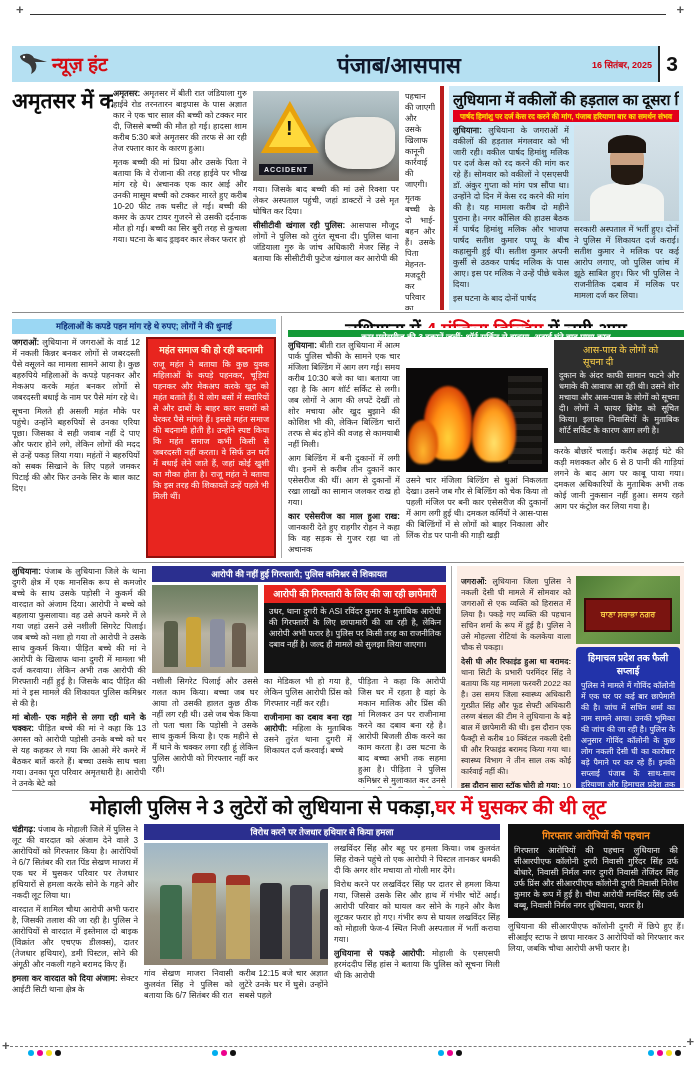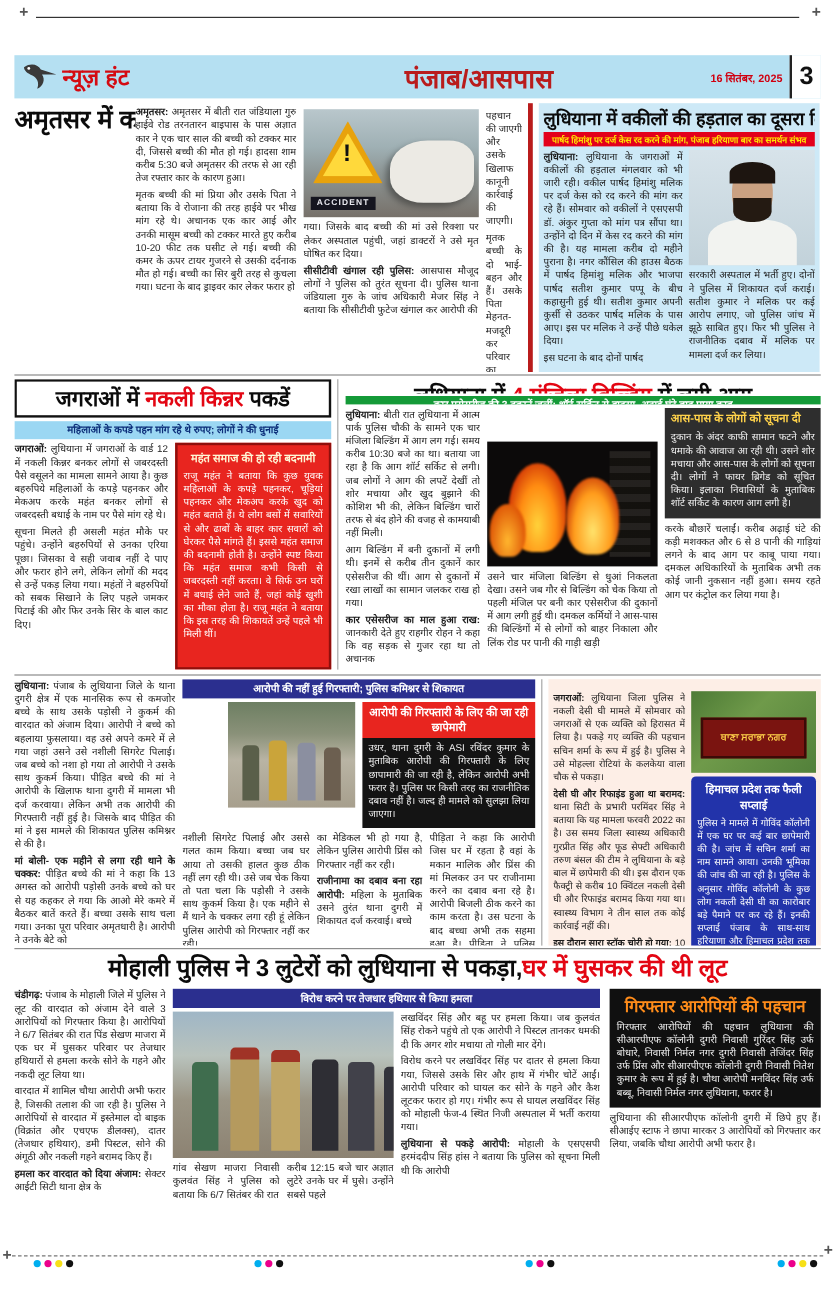--- a/index.html
+++ b/index.html
@@ -7,21 +7,21 @@
   body { font-family:"Liberation Sans","DejaVu Sans",sans-serif; }
   .page { position:relative; width:696px; height:1076px; background:#ffffff; margin:0 auto; overflow:hidden; }
 
   .regmark { position:absolute; color:#555; font-size:13px; font-weight:bold; }
   .toprule { position:absolute; left:30px; right:30px; top:14px; border-top:1.5px solid #333; }
 
   
   .masthead { position:absolute; left:12px; right:12px; top:46px; height:36px; background:#b5e0f2; display:flex; align-items:center; }
   .brand { display:flex; align-items:center; gap:4px; padding-left:6px; width:200px; }
   .brand-name { color:#d40b12; font-weight:bold; font-size:19px; white-space:nowrap; }
-  .section-title { flex:1; text-align:center; color:#b91c1c; font-weight:bold; font-size:22px; white-space:nowrap; }
+  .section-title { flex:1; text-align:center; color:#0f172a; font-weight:bold; font-size:22px; white-space:nowrap; }
   .mast-right { display:flex; align-items:center; height:100%; }
   .mast-date { color:#d00010; font-weight:bold; font-size:9px; white-space:nowrap; padding:0 6px; }
   .pageno { width:26px; height:100%; background:#ffffff; border-left:2px solid #222; display:flex; align-items:center; justify-content:center; font-size:21px; font-weight:bold; color:#111; }
 
   
   .p { font-size:8.2px; line-height:11px; text-align:justify; color:#1c1c1c; margin-bottom:3px; }
   .lead { font-weight:bold; }
   .col { overflow:hidden; }
   .story { overflow:hidden; }
   .hl { white-space:nowrap; overflow:hidden; text-align:center; font-weight:bold; color:#0b0b0b; }
@@ -78,31 +78,31 @@
   .fire-c1 { width:112px; }
   .fire-mid { width:142px; display:flex; flex-direction:column;margin-top:28px; }
   .photo-fire { width:100%; height:104px; background:#0c0a0a; position:relative; overflow:hidden; margin-bottom:3px; flex:none; }
   .flame { position:absolute; border-radius:50% 50% 40% 40%; filter:blur(1px); }
   .f1 { left:18px; top:18px; width:48px; height:74px; background:radial-gradient(ellipse at 50% 70%, #ffd23a 0%, #ff8c12 45%, #d43b06 75%, rgba(80,10,0,0) 100%); }
   .f2 { left:66px; top:30px; width:44px; height:64px; background:radial-gradient(ellipse at 50% 70%, #ffe26b 0%, #ff9c1c 50%, #c63305 80%, rgba(80,10,0,0) 100%); }
   .f3 { left:2px; top:52px; width:30px; height:44px; background:radial-gradient(ellipse at 50% 70%, #ffb62e 0%, #e05a08 70%, rgba(80,10,0,0) 100%); }
   .grill { position:absolute; right:6px; top:8px; width:34px; height:88px; background:repeating-linear-gradient(180deg,#2a2724 0 6px,#15130f 6px 12px); opacity:.8; }
   .fire-c3 { flex:1; display:flex; flex-direction:column; }
   .darkbox { background:#2e2e2e; color:#eee; padding:4px 5px; margin-bottom:3px; overflow:hidden; }
-  .darkbox-title { color:#ffd24a; font-weight:bold; font-size:9.5px; line-height:11.5px; margin-bottom:3px; }
+  .darkbox-title { color:#ffd24a; font-weight:normal; font-size:9.5px; line-height:11.5px; margin-bottom:3px;margin-left:24px; }
   .darkbox .p { color:#f2f2f2; }
 
   
   .row3 { position:absolute; left:12px; top:566px; width:672px; height:222px; display:flex; }
   .st-abuse { width:440px; border-right:1px solid #a7a7a7; padding-right:5px; display:flex; flex-direction:column; }
   .st-abuse .hl { font-size:13.5px; height:22px; line-height:22px; }
   .ab-body { display:flex; gap:6px; flex:1; }
   .ab-c1 { width:134px; }
   .ab-right { flex:1; display:flex; flex-direction:column; }
-  .ab-mid { display:flex; gap:6px;margin-left:38px; }
+  .ab-mid { display:flex; gap:6px; }
   .photo-street { width:106px; height:88px; background:linear-gradient(180deg,#6d7f62 0%,#8a9179 30%,#b9b4a4 55%,#a79f8d 100%); position:relative; overflow:hidden; flex:none; }
   .fig { position:absolute; bottom:6px; border-radius:4px 4px 0 0; }
   .ab-boxcol { flex:1; display:flex; flex-direction:column; }
   .redbox-hdr { background:#e8251f; color:#fff; font-weight:bold; font-size:9.3px; line-height:12px; text-align:center; padding:3px 4px; }
   .blackbody { background:#141414; color:#f0f0f0; padding:3px 5px; flex:1; overflow:hidden; }
   .blackbody .p { color:#f0f0f0; }
   .ab-lower { display:flex; gap:6px; flex:1; margin-top:3px; }
   .ab-lc { width:106px; } .ab-mc,.ab-rc { flex:1; }
 
   .st-ghee { flex:1; margin-left:5px; background:#fdeee6; padding:3px 4px; display:flex; flex-direction:column; }
@@ -123,21 +123,21 @@
   .rob-c1 { width:126px; }
   .rob-center { width:356px; display:flex; flex-direction:column; }
   .rob-mid { display:flex; gap:6px; flex:1; }
   .rob-photo-col { width:184px; display:flex; flex-direction:column; }
   .photo-police { width:100%; height:122px; background:linear-gradient(180deg,#9fb6c6 0%,#b9c3bd 30%,#9b9585 60%,#8c8272 100%); position:relative; overflow:hidden; margin-bottom:3px; flex:none; }
   .rob-caps { display:flex; gap:6px; flex:1; }
   .rob-cap { flex:1; }
   .rob-cr { flex:1; }
   .rob-right { flex:1; padding-left:2px; display:flex; flex-direction:column; }
   .blackbox { background:#101010; color:#f0f0f0; padding:4px 6px; margin-bottom:3px; overflow:hidden; }
-  .blackbox-title { color:#ff8c1a; font-weight:bold; font-size:14px; text-align:center; margin-bottom:3px; }
+  .blackbox-title { color:#ff8c1a; font-weight:bold; font-size:10px; text-align:center; margin-bottom:3px; }
   .blackbox .p { color:#f0f0f0; }
 
   
   .bottomdash { position:absolute; left:10px; right:10px; top:1046px; border-top:1.5px dashed #777; }
   .dots { position:absolute; top:1050px; display:flex; gap:3px; }
   .dot { width:6px; height:6px; border-radius:50%; }
   .d-c { background:#00aeef; } .d-m { background:#ec008c; } .d-y { background:#f7e017; } .d-k { background:#111; }
 </style>
 </head>
 <body>
@@ -218,23 +218,20 @@
         </div>
       </div>
     </div>
   </div>
 
   <div class="rule-h" style="top:312px"></div>
 
   <div class="row2">
 
     <div class="story st-kinnar">
-      <div class="kin-hlbox">
-        <div class="hl"><span>जगराओं में </span><span class="red">नकली किन्नर</span><span> पकडें</span></div>
-      </div>
       <div class="strip blue-strip">महिलाओं के कपडे पहन मांग रहे थे रुपए; लोगों ने की धुनाई</div>
       <div class="kin-body">
         <div class="col kin-c1">
           <p class="p"><b class="lead">जगराओं:</b> <span>लुधियाना में जगराओं के वार्ड 12 में नकली किन्नर बनकर लोगों से जबरदस्ती पैसे वसूलने का मामला सामने आया है। कुछ बहरुपिये महिलाओं के कपड़े पहनकर और मेकअप करके महंत बनकर लोगों से जबरदस्ती बधाई के नाम पर पैसे मांग रहे थे।</span></p>
           <p class="p">सूचना मिलते ही असली महंत मौके पर पहुंचे। उन्होंने बहरुपियों से उनका एरिया पूछा। जिसका वे सही जवाब नहीं दे पाए और फरार होने लगे, लेकिन लोगों की मदद से उन्हें पकड़ लिया गया। महंतों ने बहरुपियों को सबक सिखाने के लिए पहले जमकर पिटाई की और फिर उनके सिर के बाल काट दिए।</p>
         </div>
         <div class="redbox">
           <div class="redbox-title">महंत समाज की हो रही बदनामी</div>
           <p class="p">राजू महंत ने बताया कि कुछ युवक महिलाओं के कपड़े पहनकर, चूड़ियां पहनकर और मेकअप करके खुद को महंत बताते हैं। ये लोग बसों में सवारियों से और ढाबों के बाहर कार सवारों को घेरकर पैसे मांगते हैं। इससे महंत समाज की बदनामी होती है। उन्होंने स्पष्ट किया कि महंत समाज कभी किसी से जबरदस्ती नहीं करता। वे सिर्फ उन घरों में बधाई लेने जाते हैं, जहां कोई खुशी का मौका होता है। राजू महंत ने बताया कि इस तरह की शिकायतें उन्हें पहले भी मिली थीं।</p>
         </div>

